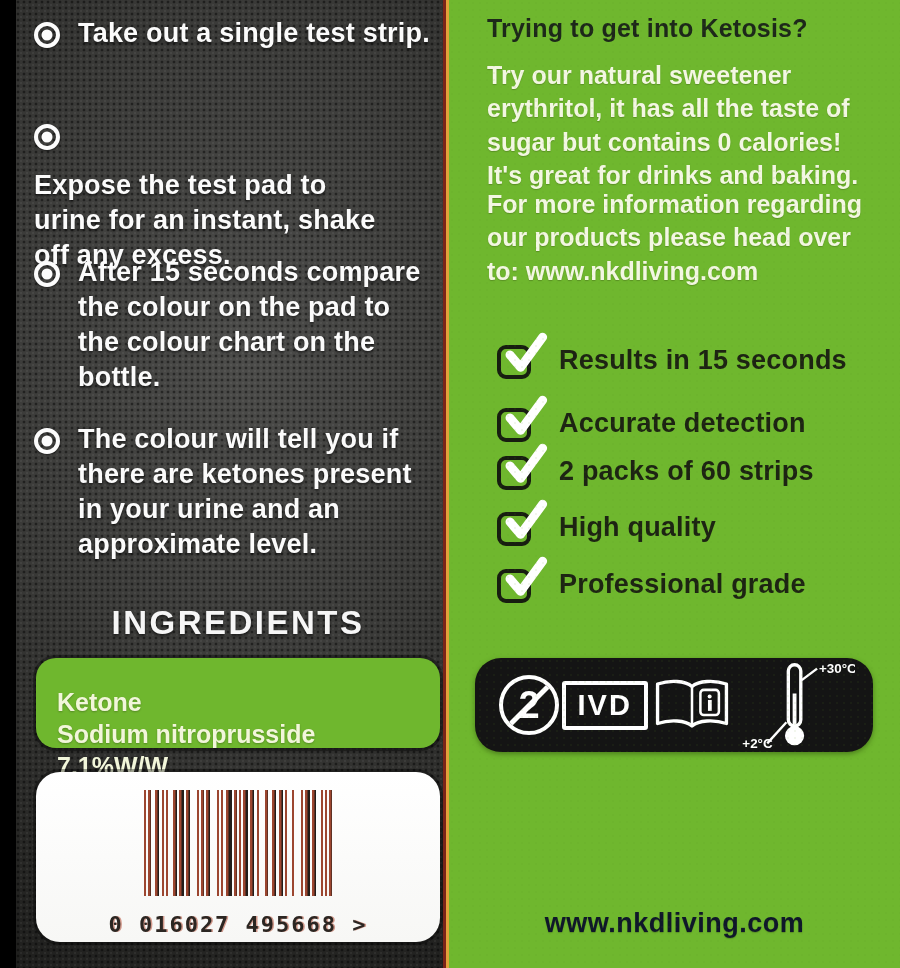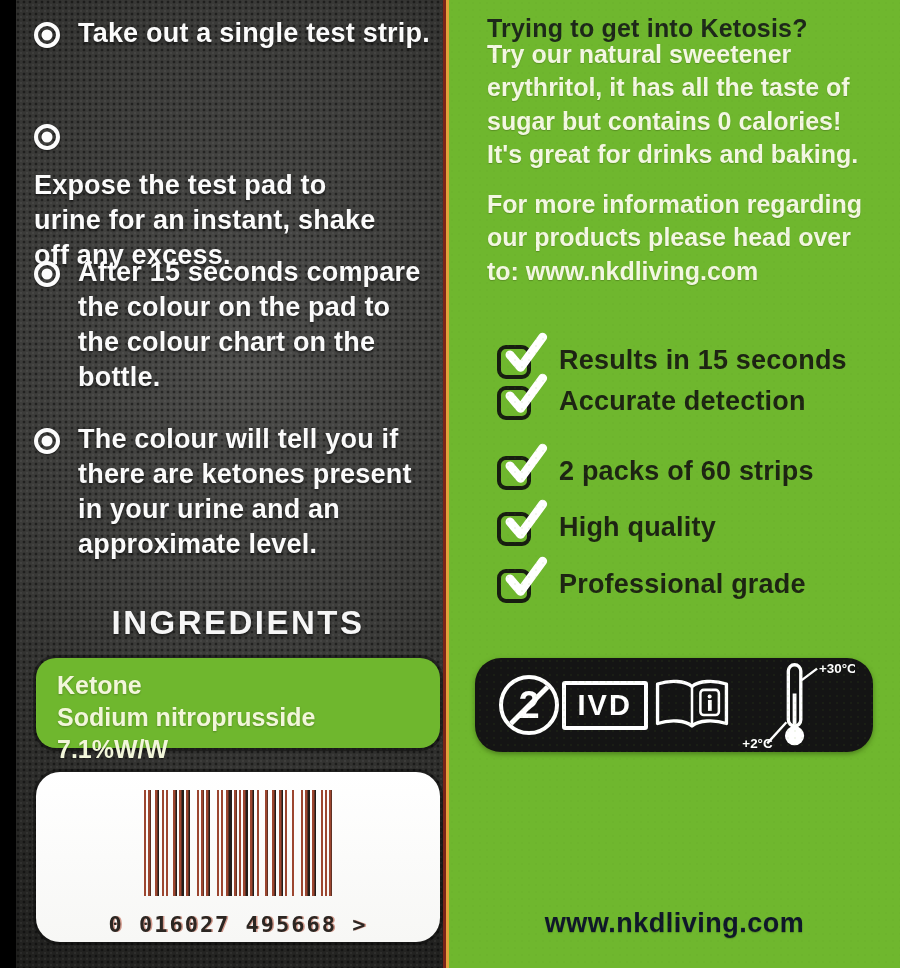--- a/index.html
+++ b/index.html
@@ -36,21 +36,21 @@
   .i1 { top:16px; } .i2 { top:118px;flex-direction:column; } .i3 { top:255px; } .i4 { top:422px; }
 
   .ingredients-title {
     position:absolute; top:604px; left:0; width:444px; text-align:center;
     color:#f6f6f6; font-size:33px; font-weight:700; letter-spacing:2.5px;
     text-shadow:0 2px 3px rgba(0,0,0,0.55);
   }
 
   .ingredient-box {
     position:absolute; left:20px; top:658px; width:404px; height:90px;
-    background:#6fb72e; border-radius:20px; padding:11px 21px;
+    background:#6fb72e; border-radius:20px; padding:28px 21px;
     box-shadow:0 0 0 3px rgba(0,0,0,0.3), 0 2px 5px rgba(0,0,0,0.4);
   }
   .ingredient-box .line {
     color:#f2f6da; font-size:25px; font-weight:700; line-height:1.28;
     text-shadow:0 1px 2px rgba(0,0,0,0.25);
   }
 
   .barcode-panel {
     position:absolute; left:20px; top:772px; width:404px; height:170px;
     background:linear-gradient(180deg,#ffffff 0%, #f7f7f5 100%);
@@ -81,25 +81,25 @@
   }
   .ketosis-heading {
     position:absolute; left:38px; top:14px; width:400px;
     color:#1d281a; font-size:25px; font-weight:700; letter-spacing:0.2px;
   }
   .promo-text, .info-text {
     position:absolute; left:38px; width:392px;
     color:#f3f7e2; font-size:25px; font-weight:700; line-height:1.33;
     text-shadow:0 1px 1px rgba(70,110,25,0.5);
   }
-  .promo-text { top:38px; }
+  .promo-text { top:59px; }
   .info-text  { top:188px; }
 
   .feature { position:absolute; left:48px; display:flex; align-items:center; gap:24px; height:44px; }
-  .f1 { top:338px; } .f2 { top:379px; } .f3 { top:449px; } .f4 { top:505px; } .f5 { top:562px; }
+  .f1 { top:338px; } .f2 { top:401px; } .f3 { top:449px; } .f4 { top:505px; } .f5 { top:562px; }
   .checkbox { flex:none; position:relative; width:38px; height:38px; }
   .checkbox .box {
     position:absolute; left:0; bottom:0; width:34px; height:34px;
     border:4.5px solid #171d10; border-radius:9px;
   }
   .checkbox svg { position:absolute; left:5px; top:-10px; overflow:visible; }
   .feature .label {
     color:#1d2413; font-size:27px; font-weight:700; letter-spacing:0.2px; white-space:nowrap;
   }
 

